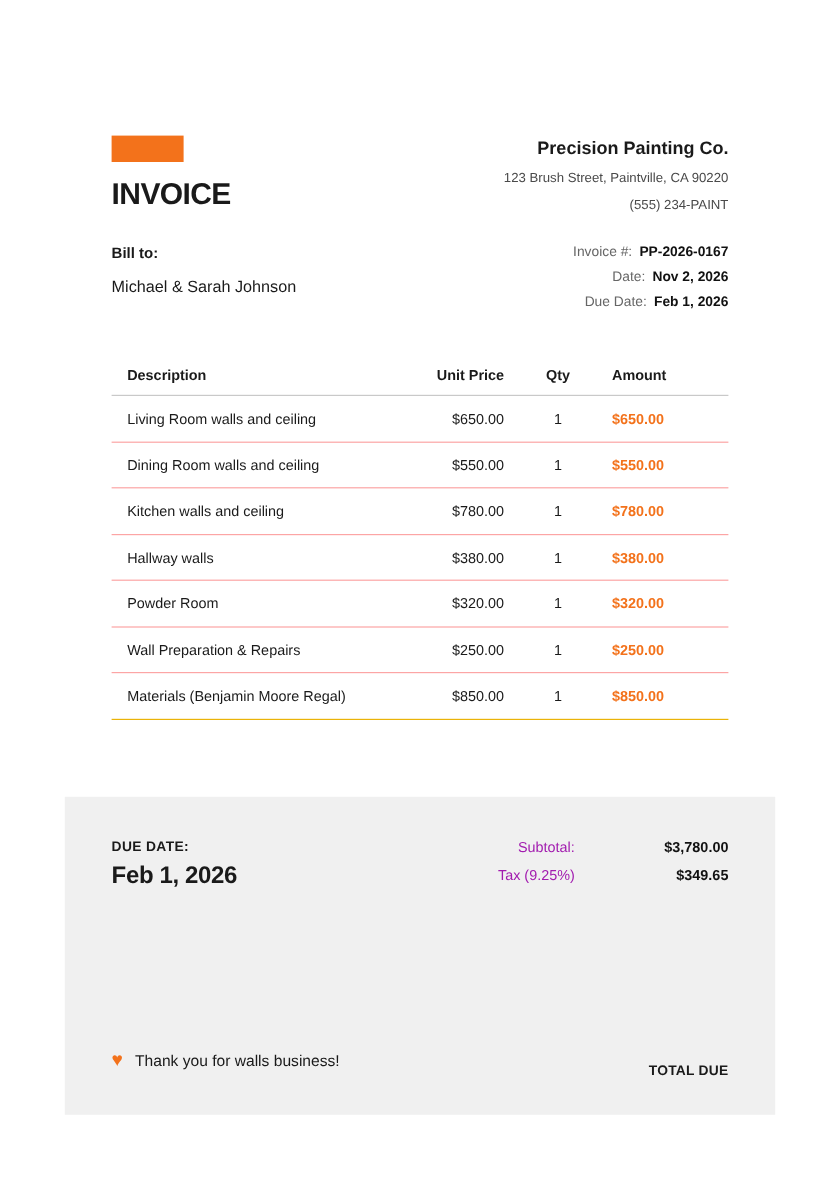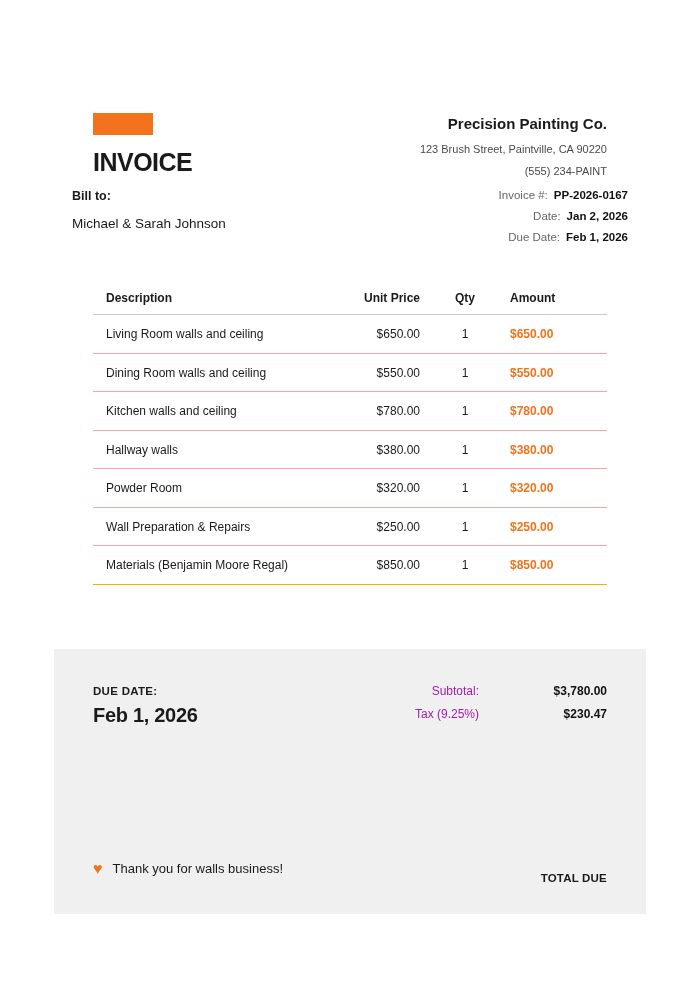--- a/index.html
+++ b/index.html
@@ -13,21 +13,21 @@
 
   
   .header { display:flex; justify-content:space-between; padding:113px 93px 0 93px; }
   .logo-block { width:60px; height:22px; background:#F3721B; }
   .invoice-title { font-size:25px; font-weight:800; letter-spacing:-0.5px; margin-top:14px; line-height:1.1; }
   .header-right { text-align:right; padding-top:2px; }
   .company-name { font-size:15px; font-weight:700; line-height:1.2; }
   .company-line { font-size:11px; color:#4a4a4a; margin-top:10px; }
 
   
-  .billing-row { display:flex; justify-content:space-between; padding:0 72px; margin-top:12px; }
+  .billing-row { display:flex; justify-content:space-between; padding:0 93px; margin-top:27px; }
   .bill-to-label { font-size:12.5px; font-weight:700; }
   .client-name { font-size:13.5px; margin-top:13px; }
   .meta { text-align:right; font-size:11.5px; line-height:1.1; }
   .meta-row { margin-bottom:8.5px; }
   .meta-label { color:#666666; margin-right:6px; }
   .meta-value { font-weight:700; color:#111111; }
 
   
   .items-table { margin:30px 93px 0 93px; }
   .t-row {
@@ -91,21 +91,21 @@
   <div class="billing-row">
     <div class="bill-to">
       <div class="bill-to-label">Bill to:</div>
       <div class="client-name">Michael &amp; Sarah Johnson</div>
     </div>
     <div class="meta">
       <div class="meta-row">
         <span class="meta-label">Invoice #:</span><span class="meta-value">PP-2026-0167</span>
       </div>
       <div class="meta-row">
-        <span class="meta-label">Date:</span><span class="meta-value">Jan 2, 2026</span>
+        <span class="meta-label">Date:</span><span class="meta-value">Nov 2, 2026</span>
       </div>
       <div class="meta-row">
         <span class="meta-label">Due Date:</span><span class="meta-value">Feb 1, 2026</span>
       </div>
     </div>
   </div>
 
   <div class="items-table">
     <div class="t-row t-head">
       <div class="c-desc">Description</div>
@@ -165,21 +165,21 @@
         <div class="due-date-label">DUE DATE:</div>
         <div class="due-date-value">Feb 1, 2026</div>
       </div>
       <div class="totals-block">
         <div class="totals-row">
           <span class="totals-label">Subtotal:</span>
           <span class="totals-value">$3,780.00</span>
         </div>
         <div class="totals-row">
           <span class="totals-label">Tax (9.25%)</span>
-          <span class="totals-value">$230.47</span>
+          <span class="totals-value">$349.65</span>
         </div>
       </div>
     </div>
     <div class="summary-bottom">
       <div class="thank-you">
         <span class="heart">♥</span>
         <span class="thank-you-text">Thank you for walls business!</span>
       </div>
       <div class="total-due">
         <div class="total-due-label">TOTAL DUE</div>

